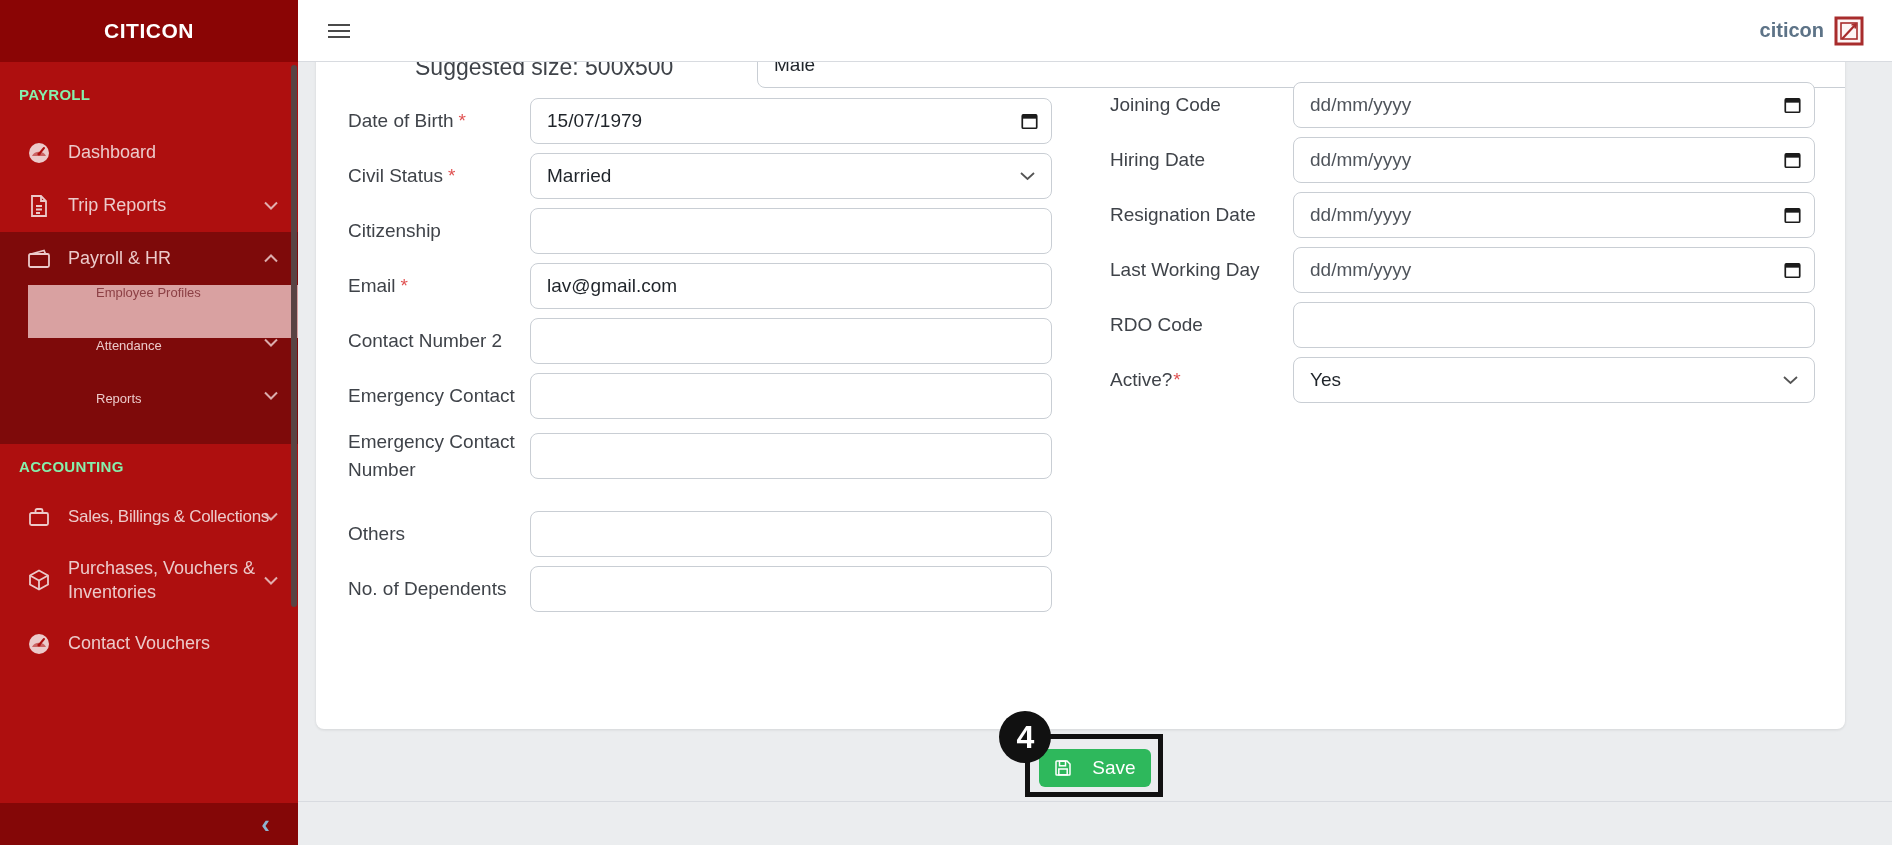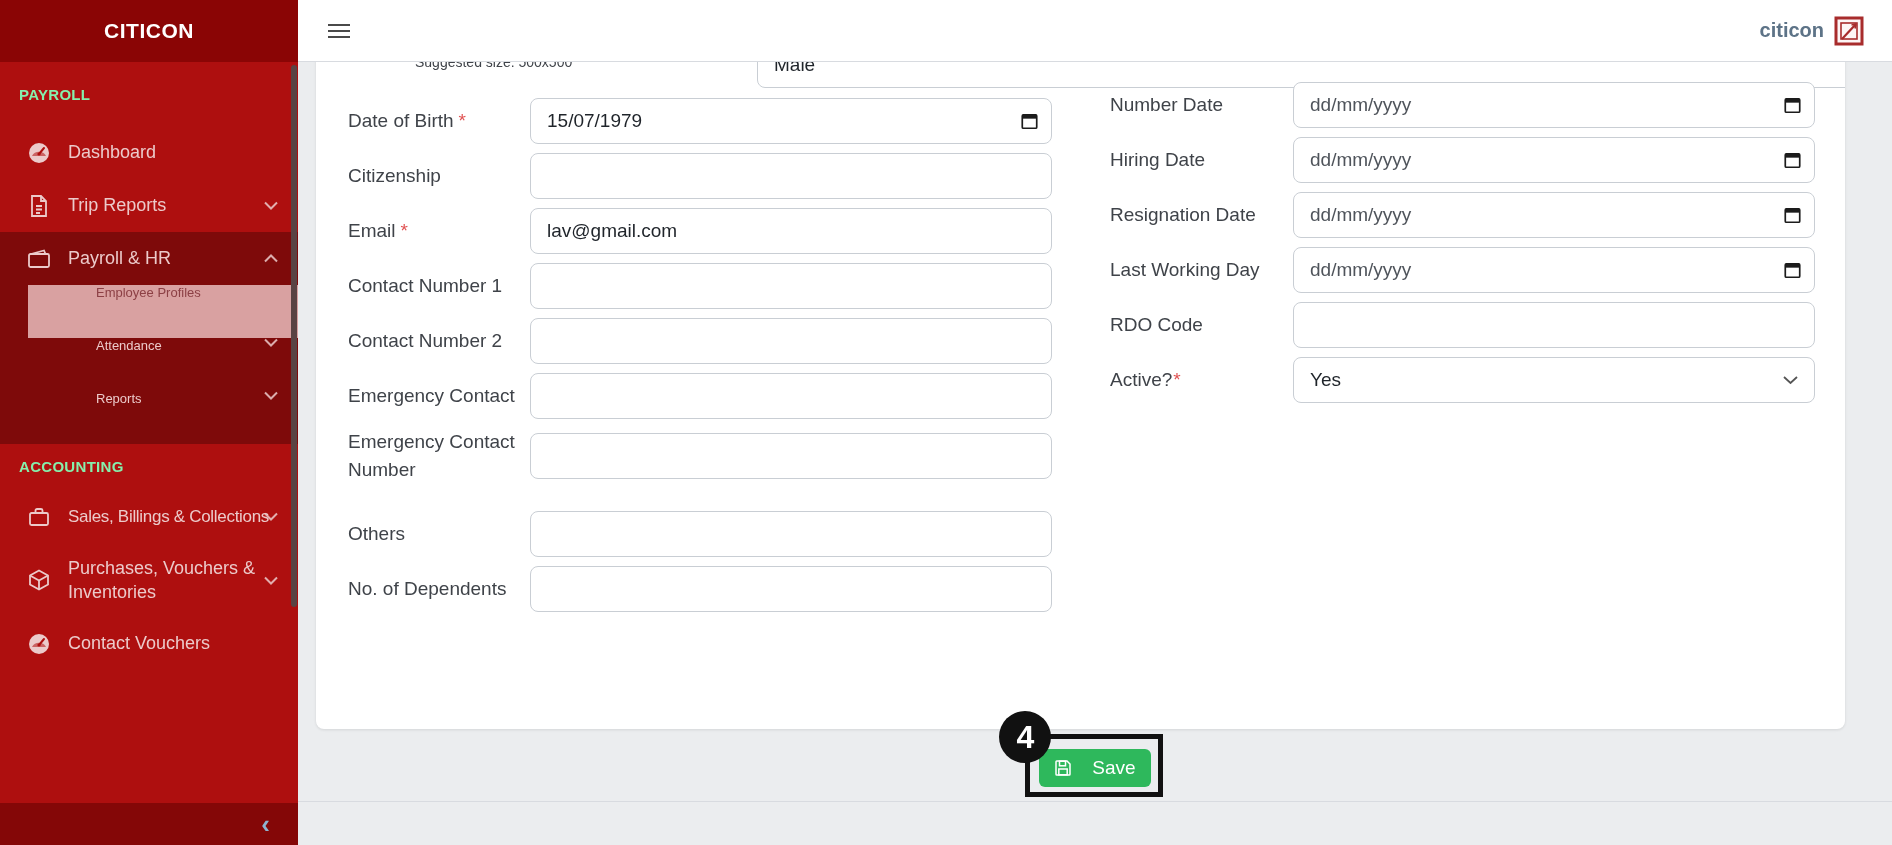--- a/index.html
+++ b/index.html
@@ -37,21 +37,21 @@
   .hamburger { width:22px; cursor:pointer; }
   .hamburger span { display:block; height:2px; background:#4a4a4a; margin:4px 0; }
   .brand { display:flex; align-items:center; gap:10px; }
   .brand-text { font-weight:bold; font-size:20px; color:#5d7387; }
   .content { flex:1; background:#ebedef; overflow:hidden; min-height:0; }
 
   .card { background:#fff; border-radius:8px; box-shadow:0 1px 3px rgba(0,0,0,.1);
     margin:-22px 47px 0 18px; height:689px; padding:0 32px; position:relative; overflow:hidden; }
 
   .row1 { position:relative; height:52px; }
-  .photo-hint { position:absolute; left:67px; top:14px; font-size:14px; color:#3f4349; }
+  .photo-hint { position:absolute; left:67px; top:14px; font-size:23px; color:#3f4349; }
   .sex-label { position:absolute; left:307px; top:8px; font-size:13px; color:#ef4444; }
   .sex-select { position:absolute; left:409px; top:2px; width:295px; }
 
   .cols { display:flex; gap:58px; margin-top:6px; }
   .col-right { margin-top:-16px; }
   .frow { display:flex; align-items:center; margin-bottom:9px; }
   .frow.tall { margin-bottom:28px; }
   .flabel { width:182px; padding-right:8px; font-size:19px; color:#3f4349; line-height:1.45; }
   .col-right .flabel { width:183px; }
   .req { color:#e05252; margin-left:5px; }
@@ -228,35 +228,42 @@
                 <input class="tinput" type="text" value="15/07/1979" style="">
                 <span class="cal-btn">
                     <svg width="17" height="17" viewBox="0 0 16 16">
                       <rect x="1.2" y="2.2" width="13.6" height="12.6" rx="1" fill="none" stroke="#1c1c1c" stroke-width="1.6"></rect>
                       <rect x="1.2" y="2.2" width="13.6" height="3.6" fill="#1c1c1c"></rect>
                     </svg>
                   </span>
               </div>
             </div>
 
+            <div class="frow">
+              <label class="flabel"><span>Civil Status</span><span class="req">*</span></label>
+              <div class="fctrl">
+                <div class="selectbox">
+                  <span>Married</span>
+                  <svg class="sel-chev" width="15" height="9" viewBox="0 0 15 9" fill="none" stroke="#555" stroke-width="1.8">
+                      <polyline points="1,1.5 7.5,7.5 14,1.5"></polyline>
+                    </svg>
+                </div>
+              </div>
+            </div>
 
             <div class="frow">
               <label class="flabel"><span>Citizenship</span></label>
               <div class="fctrl"><input class="tinput" type="text" value="" style=""></div>
             </div>
 
             <div class="frow">
               <label class="flabel"><span>Email</span><span class="req">*</span></label>
               <div class="fctrl"><input class="tinput" type="text" value="lav@gmail.com" style=""></div>
             </div>
 
-            <div class="frow">
-              <label class="flabel"><span>Contact Number 1</span></label>
-              <div class="fctrl"><input class="tinput" type="text" value="" style=""></div>
-            </div>
 
             <div class="frow">
               <label class="flabel"><span>Contact Number 2</span></label>
               <div class="fctrl"><input class="tinput" type="text" value="" style=""></div>
             </div>
 
             <div class="frow">
               <label class="flabel"><span>Emergency Contact</span></label>
               <div class="fctrl"><input class="tinput" type="text" value="" style=""></div>
             </div>
@@ -273,21 +280,21 @@
 
             <div class="frow">
               <label class="flabel"><span>No. of Dependents</span></label>
               <div class="fctrl"><input class="tinput" type="text" value="" style=""></div>
             </div>
           </div>
 
           <div class="col-right">
 
             <div class="frow">
-              <label class="flabel"><span>Number Date</span></label>
+              <label class="flabel"><span>Joining Code</span></label>
               <div class="fctrl">
                 <input class="tinput" type="text" placeholder="dd/mm/yyyy" style="">
                 <span class="cal-btn">
                     <svg width="17" height="17" viewBox="0 0 16 16">
                       <rect x="1.2" y="2.2" width="13.6" height="12.6" rx="1" fill="none" stroke="#1c1c1c" stroke-width="1.6"></rect>
                       <rect x="1.2" y="2.2" width="13.6" height="3.6" fill="#1c1c1c"></rect>
                     </svg>
                   </span>
               </div>
             </div>

